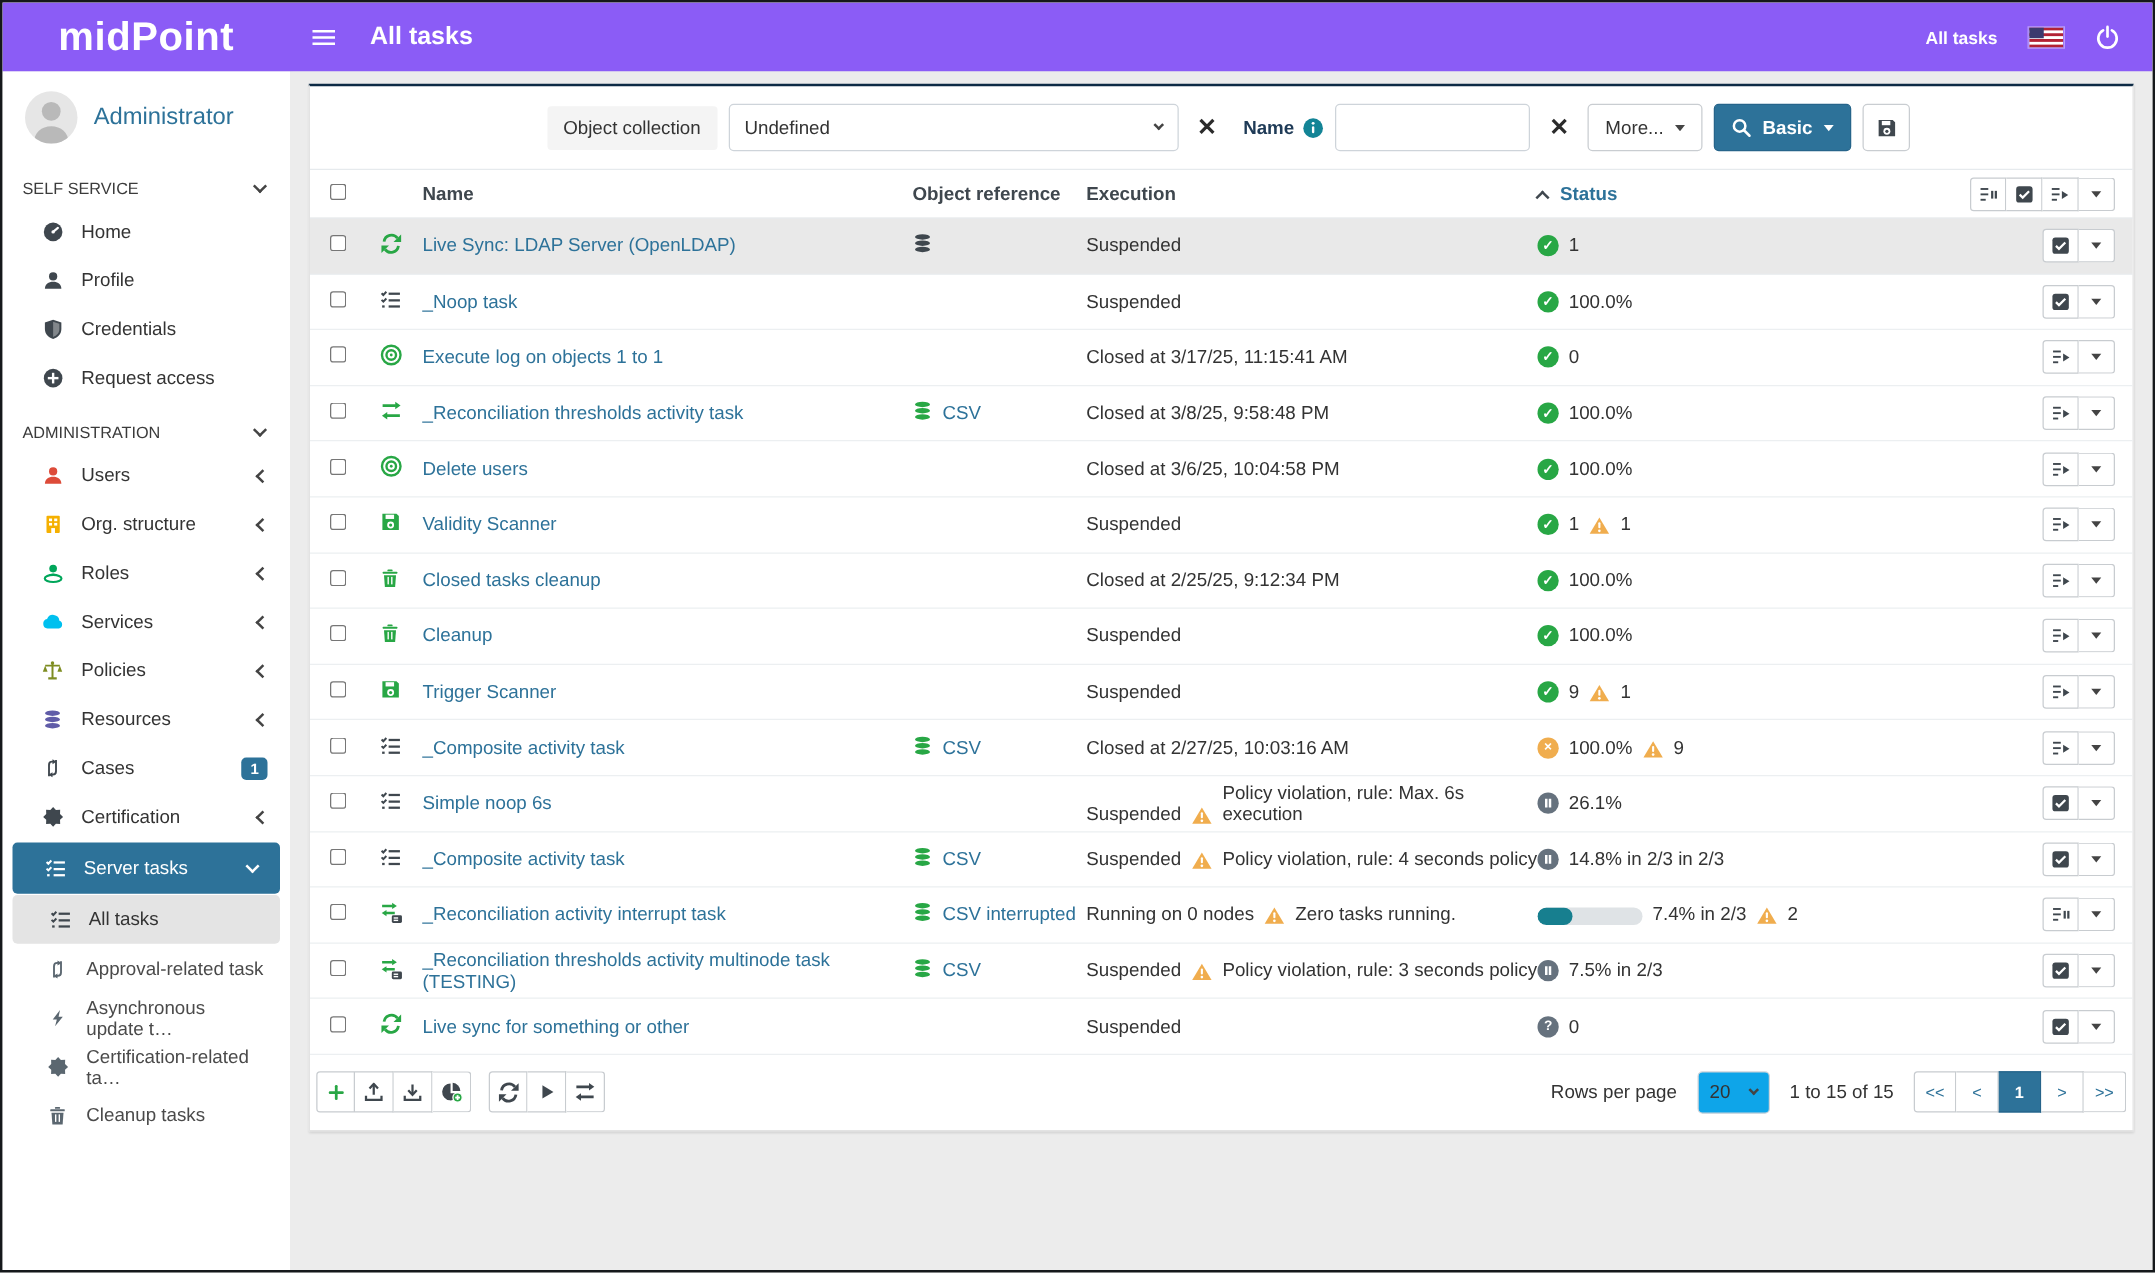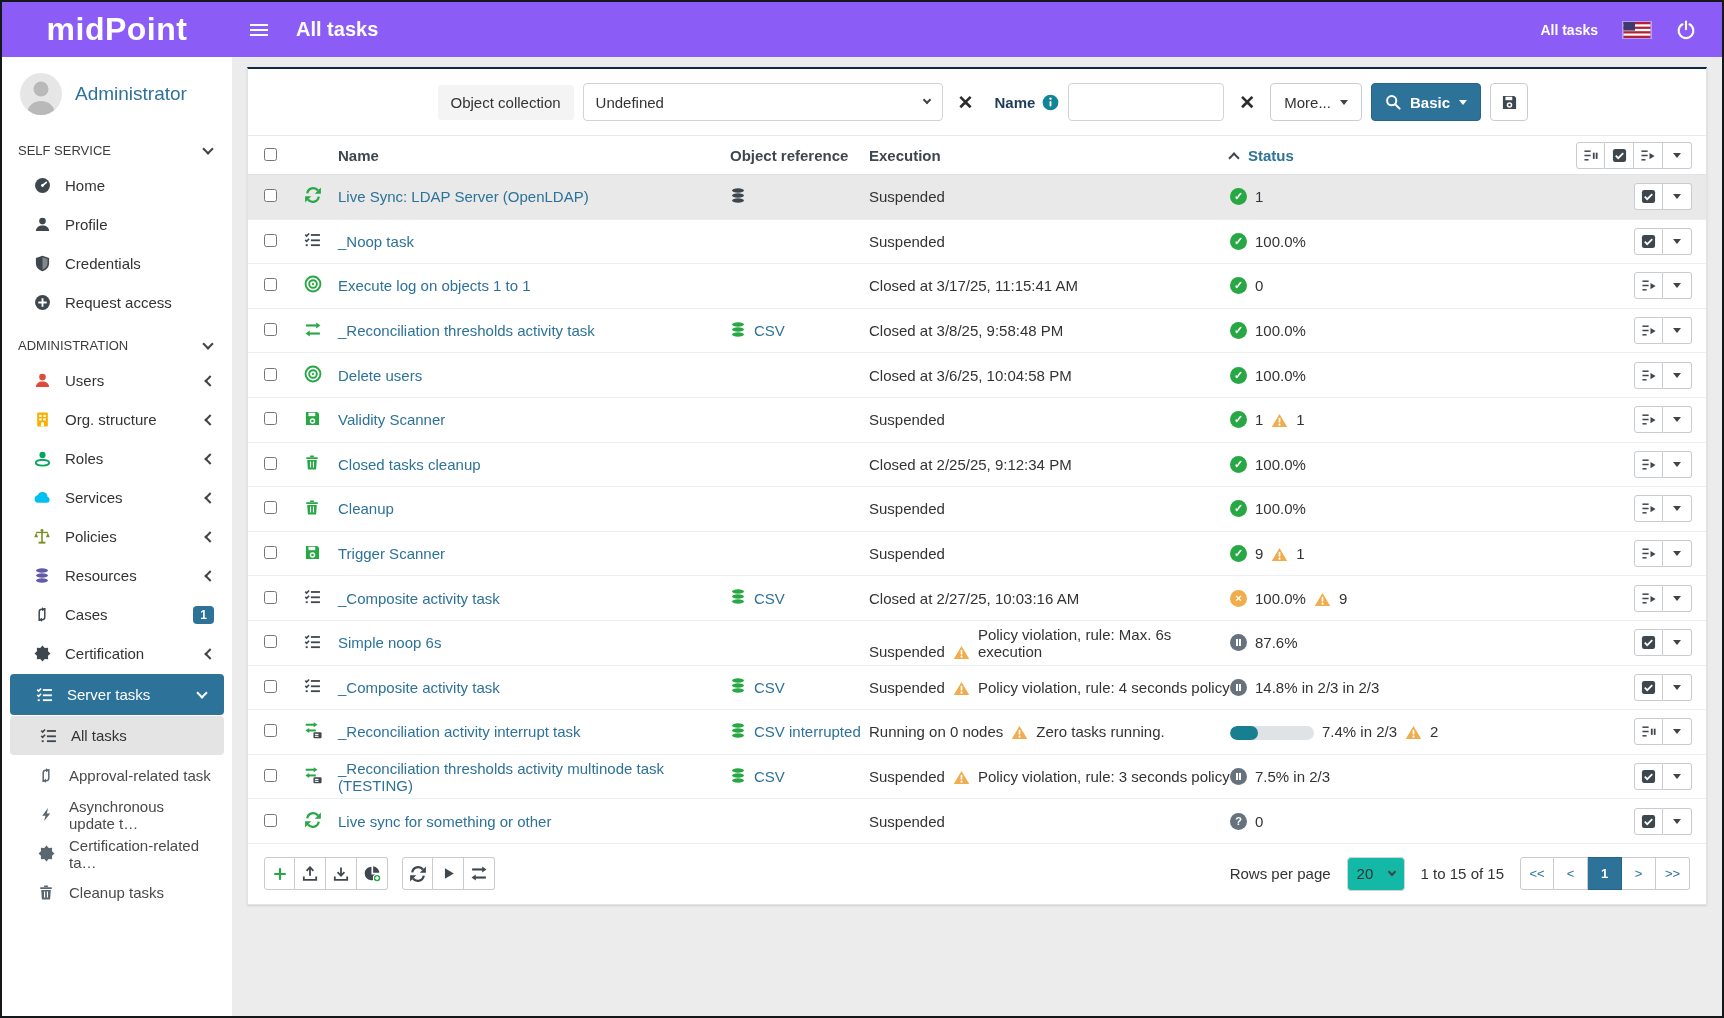--- a/index.html
+++ b/index.html
@@ -64,24 +64,24 @@
   .prog i{display:block;height:100%;background:#177f8f;border-radius:7px}
   .warn-ic{display:inline-flex;align-items:center}
   .actions-cell{display:flex;justify-content:flex-end;padding-right:14px}
   .btn-group{display:inline-flex}
   .sm-btn{height:27px;min-width:29px;border:1px solid #c8ccd0;background:#fff;display:inline-flex;align-items:center;justify-content:center;padding:0 5px;cursor:pointer}
   .btn-group .sm-btn+.sm-btn{border-left:none}
   .btn-group .sm-btn:first-child{border-radius:3px 0 0 3px}
   .btn-group .sm-btn:last-child{border-radius:0 3px 3px 0}
   .caret{width:0;height:0;border-left:4px solid transparent;border-right:4px solid transparent;border-top:5px solid #444}
   
-  .card-footer{display:flex;align-items:center;padding:13px 16px;gap:14px}
+  .card-footer{display:flex;align-items:center;padding:13px 5px;gap:14px}
   .ft-btn{height:33px;min-width:31px}
   .foot-right{margin-left:auto;display:flex;align-items:center;gap:16px;font-size:15px}
-  .select-sm{height:34px;min-width:58px;border:1px solid #ced4da;border-radius:4px;background:#14b8a6;display:flex;align-items:center;justify-content:space-between;padding:0 9px;font-size:15px;cursor:pointer}
+  .select-sm{height:34px;min-width:58px;border:1px solid #ced4da;border-radius:4px;background:#0ea5e9;display:flex;align-items:center;justify-content:space-between;padding:0 9px;font-size:15px;cursor:pointer}
   .pag-btn{width:34px;height:33px;font-size:13px;color:#2d7299}
   .pag-btn.active{background:#2d7299;border-color:#26648a;color:#fff;font-weight:700}
 </style>
 </head>
 <body>
 
 <header class="topbar">
   <div class="brand">midPoint</div>
   <div class="hamburger">
       <i></i>
@@ -842,21 +842,21 @@
                 <rect x="7.2" y="4.4" width="1.6" height="4.6" rx=".8" fill="#fff"></rect>
                 <circle cx="8" cy="10.9" r="1" fill="#fff"></circle>
               </svg>
             </span>
             <span>Policy violation, rule: Max. 6s execution</span>
           </div>
           <div class="st-cell">
             <span class="sbadge pause">
               <span class="pbars"></span>
             </span>
-            <span>87.6%</span>
+            <span>26.1%</span>
           </div>
           <div class="actions-cell">
             <span class="btn-group">
               <button class="sm-btn">
                 <svg width="15" height="15" viewBox="0 0 16 16">
                   <rect x="1" y="1" width="14" height="14" rx="2.5" fill="#3f474e"></rect>
                   <path d="M4 8.2l2.6 2.6L12 5.4" fill="none" stroke="#fff" stroke-width="1.9"></path>
                 </svg>
               </button>
               <button class="sm-btn">

